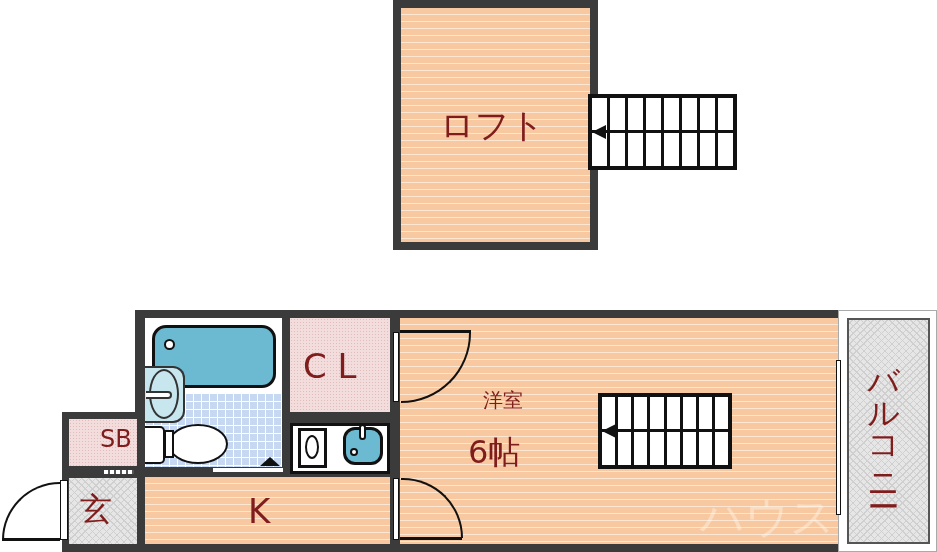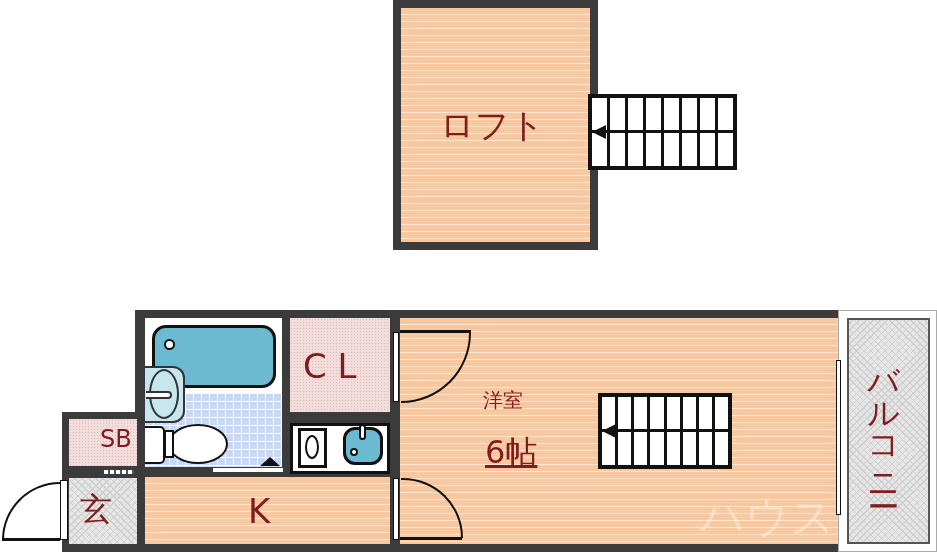--- a/index.html
+++ b/index.html
@@ -51,21 +51,21 @@
     <div class="step"></div>
 </div>
 <div class="abs" style="left:592px;top:130px;width:142px;height:3px;background:#111;"></div>
 <div class="abs" style="left:592px;top:125px;width:0;height:0;border-top:7px solid transparent;border-bottom:7px solid transparent;border-right:14px solid #111;"></div>
 
 <div class="abs wall" style="left:135px;top:310px;width:710px;height:242px;"></div>
 <div class="abs wall" style="left:62px;top:412px;width:80px;height:140px;"></div>
 
 <div class="abs wood" style="left:400px;top:318px;width:438px;height:226px;"></div>
 <div class="label" style="left:483px;top:390px;font-size:20px;">洋室</div>
-<div class="label" style="left:485px;top:436px;font-size:32px;text-decoration:underline;">6帖</div>
+<div class="label" style="left:468px;top:436px;font-size:32px;">6帖</div>
 
 <div class="abs stair" style="left:598px;top:393px;width:134px;height:76px;">
   <div class="step"></div>
     <div class="step"></div>
     <div class="step"></div>
     <div class="step"></div>
   <div class="step"></div>
     <div class="step"></div>
     <div class="step"></div>
     <div class="step"></div>

